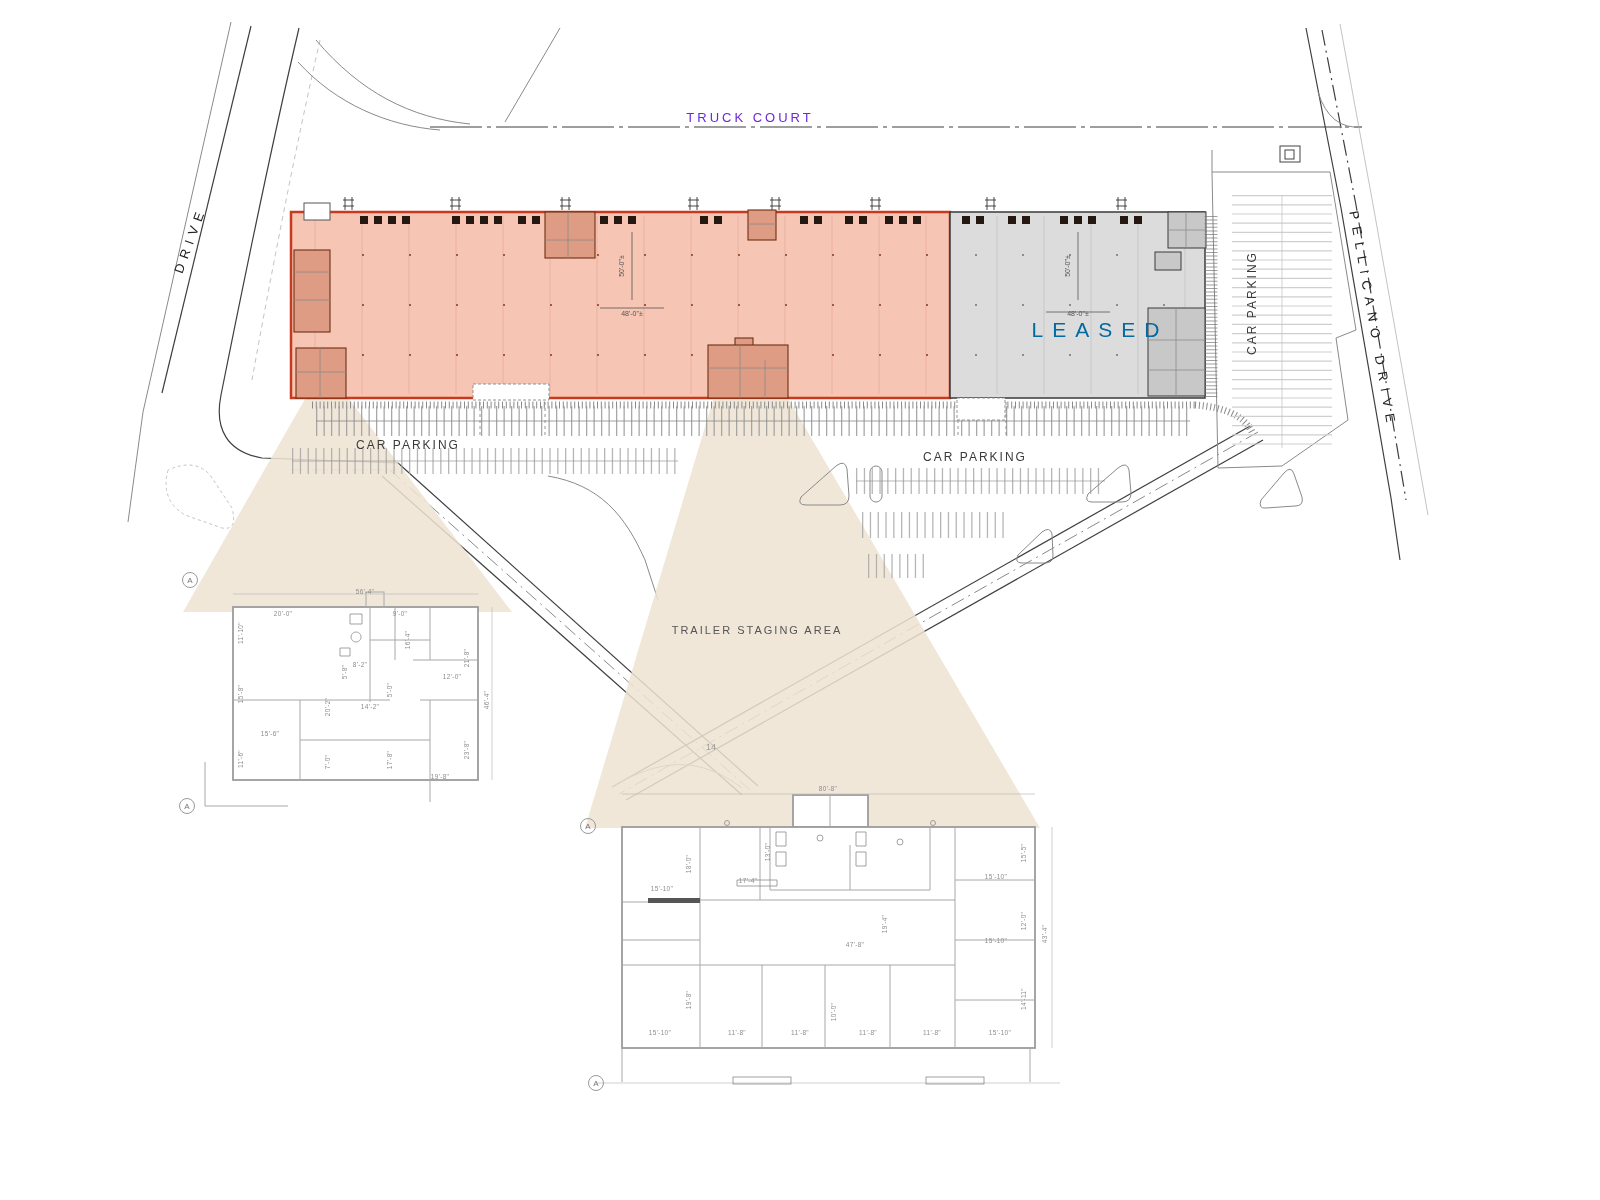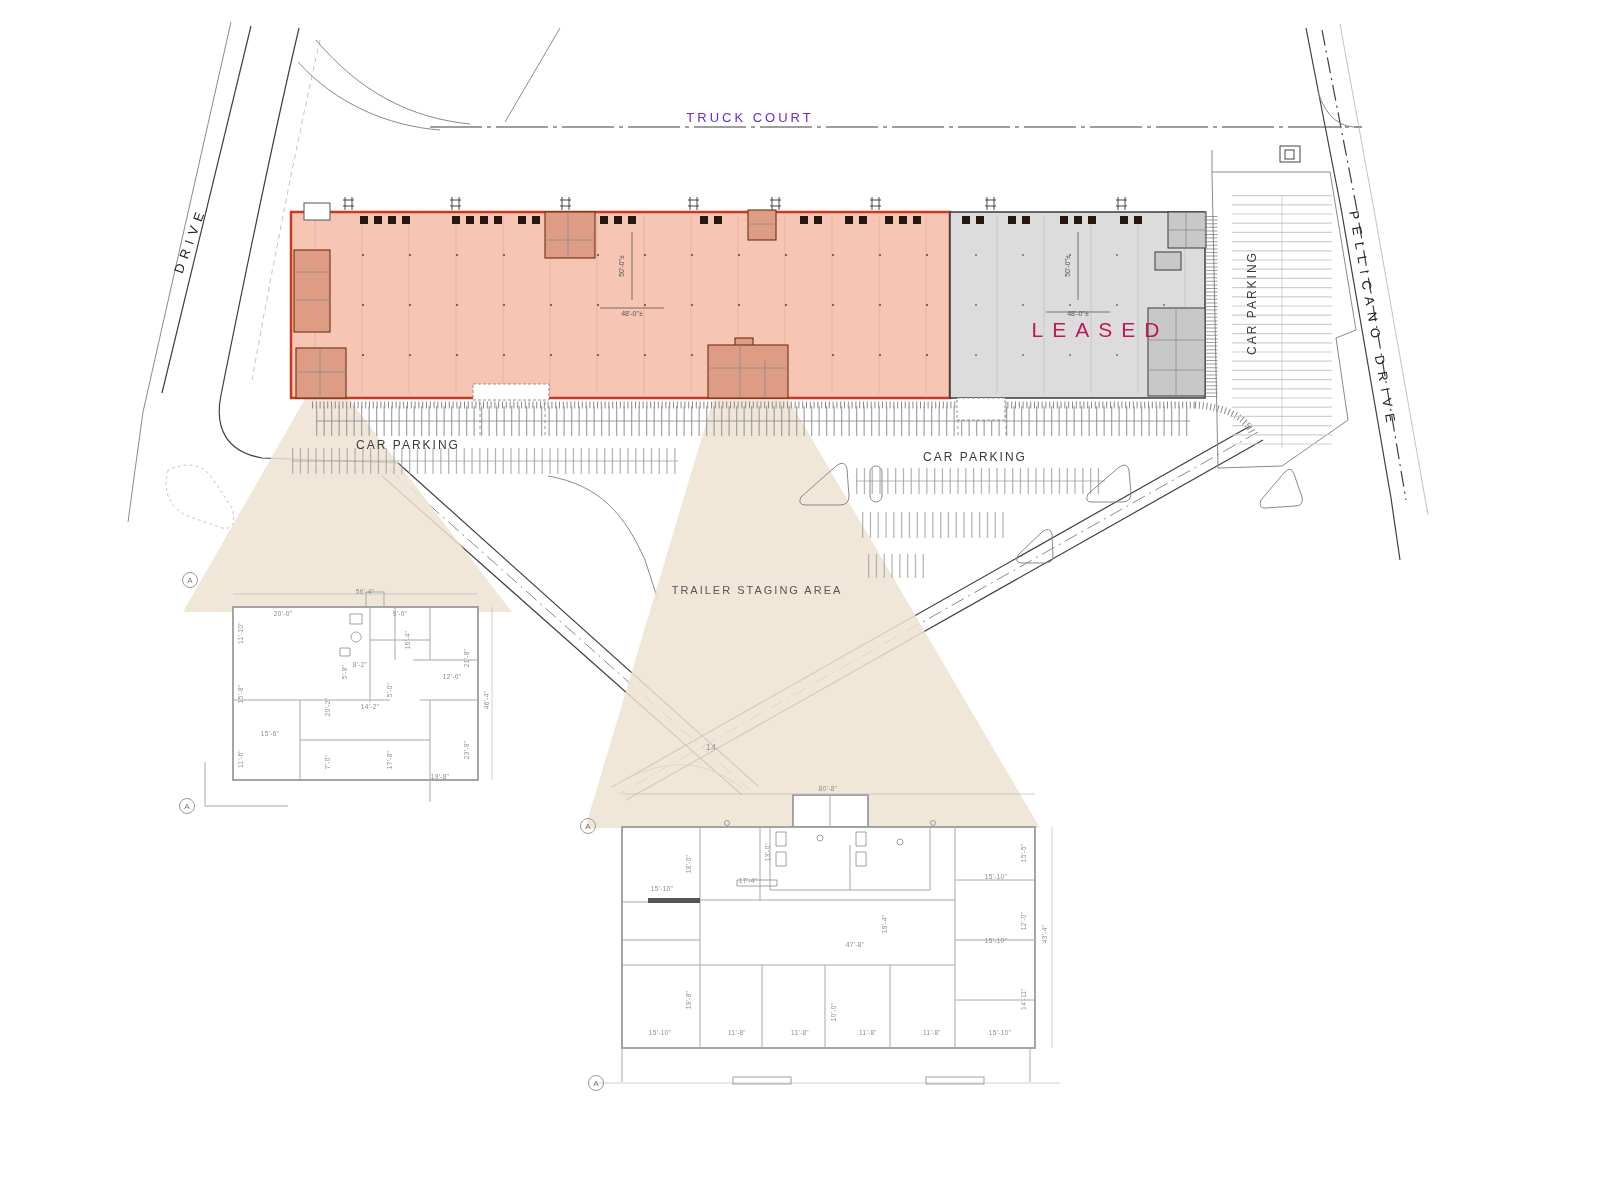--- a/index.html
+++ b/index.html
@@ -3,22 +3,22 @@
 <meta charset="utf-8">
 <style>
   html,body{margin:0;padding:0;background:#fff;}
   .stage{position:relative;width:1600px;height:1200px;background:#fff;overflow:hidden;
          font-family:"Liberation Sans",sans-serif;}
   .stage svg{position:absolute;left:0;top:0;}
   .txt{position:absolute;white-space:nowrap;transform:translate(-50%,-50%);color:#3c3c3c;}
   .truck-court{font-size:13px;letter-spacing:3px;color:#6d28d9;}
   .car-parking{font-size:12px;letter-spacing:2px;color:#3a3a3a;}
   .car-parking.vert{transform:translate(-50%,-50%) rotate(-90deg);}
-  .trailer{font-size:11px;letter-spacing:2px;color:#555;}
-  .leased-lbl{font-size:21px;letter-spacing:9px;color:#be185d;}
+  .trailer{font-size:11px;letter-spacing:2px;color:#555;margin-top:40px;}
+  .leased-lbl{font-size:21px;letter-spacing:9px;color:#0369a1;}
   .street-left{font-size:13px;letter-spacing:6px;color:#222;transform:translate(-50%,-50%) rotate(-70deg);}
   .street-right{font-size:13px;letter-spacing:7px;color:#222;transform:translate(-50%,-50%) rotate(80deg);}
   .dim{position:absolute;font-size:6.5px;color:#8d8d8d;letter-spacing:.3px;white-space:nowrap;
        transform:translate(-50%,-50%);}
   .dim.v{transform:translate(-50%,-50%) rotate(-90deg);}
   .bdim{position:absolute;font-size:7px;color:#555;white-space:nowrap;transform:translate(-50%,-50%);}
   .bdim.v{transform:translate(-50%,-50%) rotate(-90deg);}
   .road-num{font-size:9px;color:#999;}
   .sect{position:absolute;width:14px;height:14px;border:1px solid #9a9a9a;border-radius:50%;
         display:flex;align-items:center;justify-content:center;font-size:8px;color:#777;

